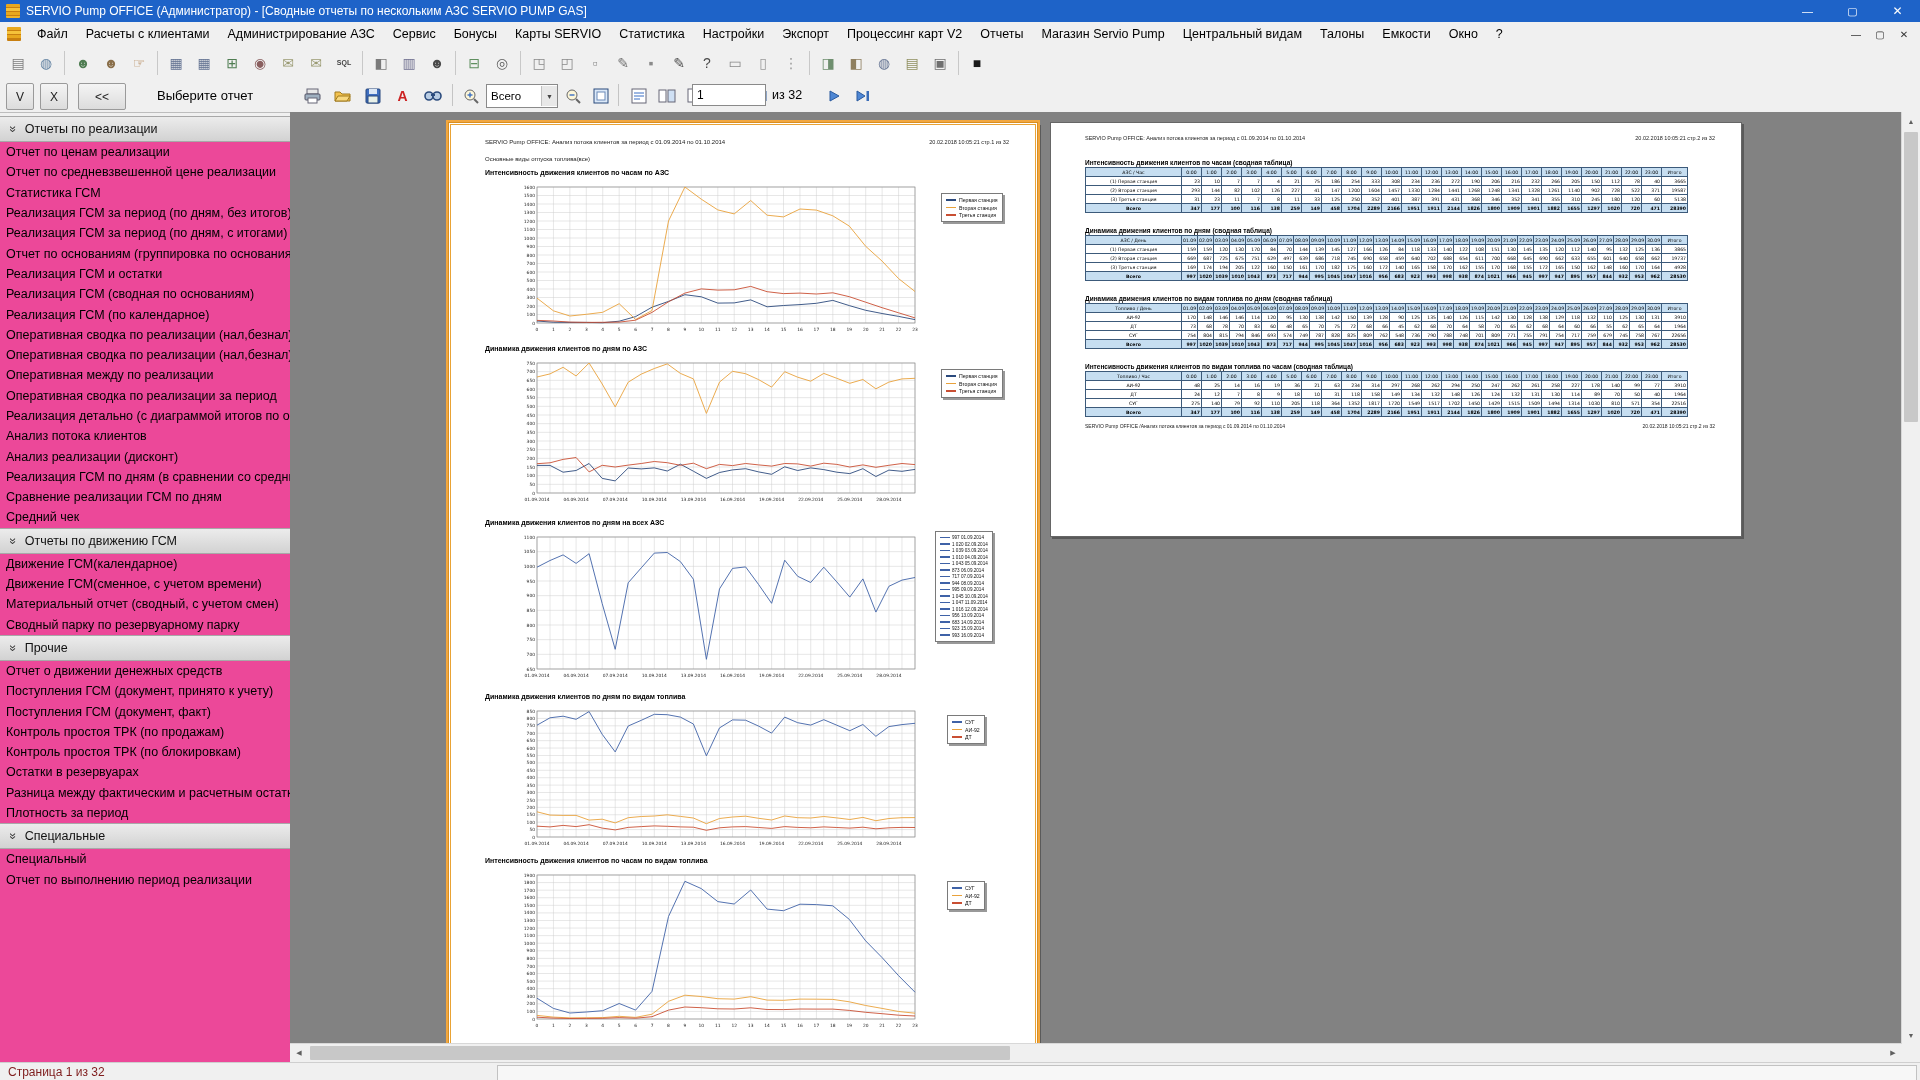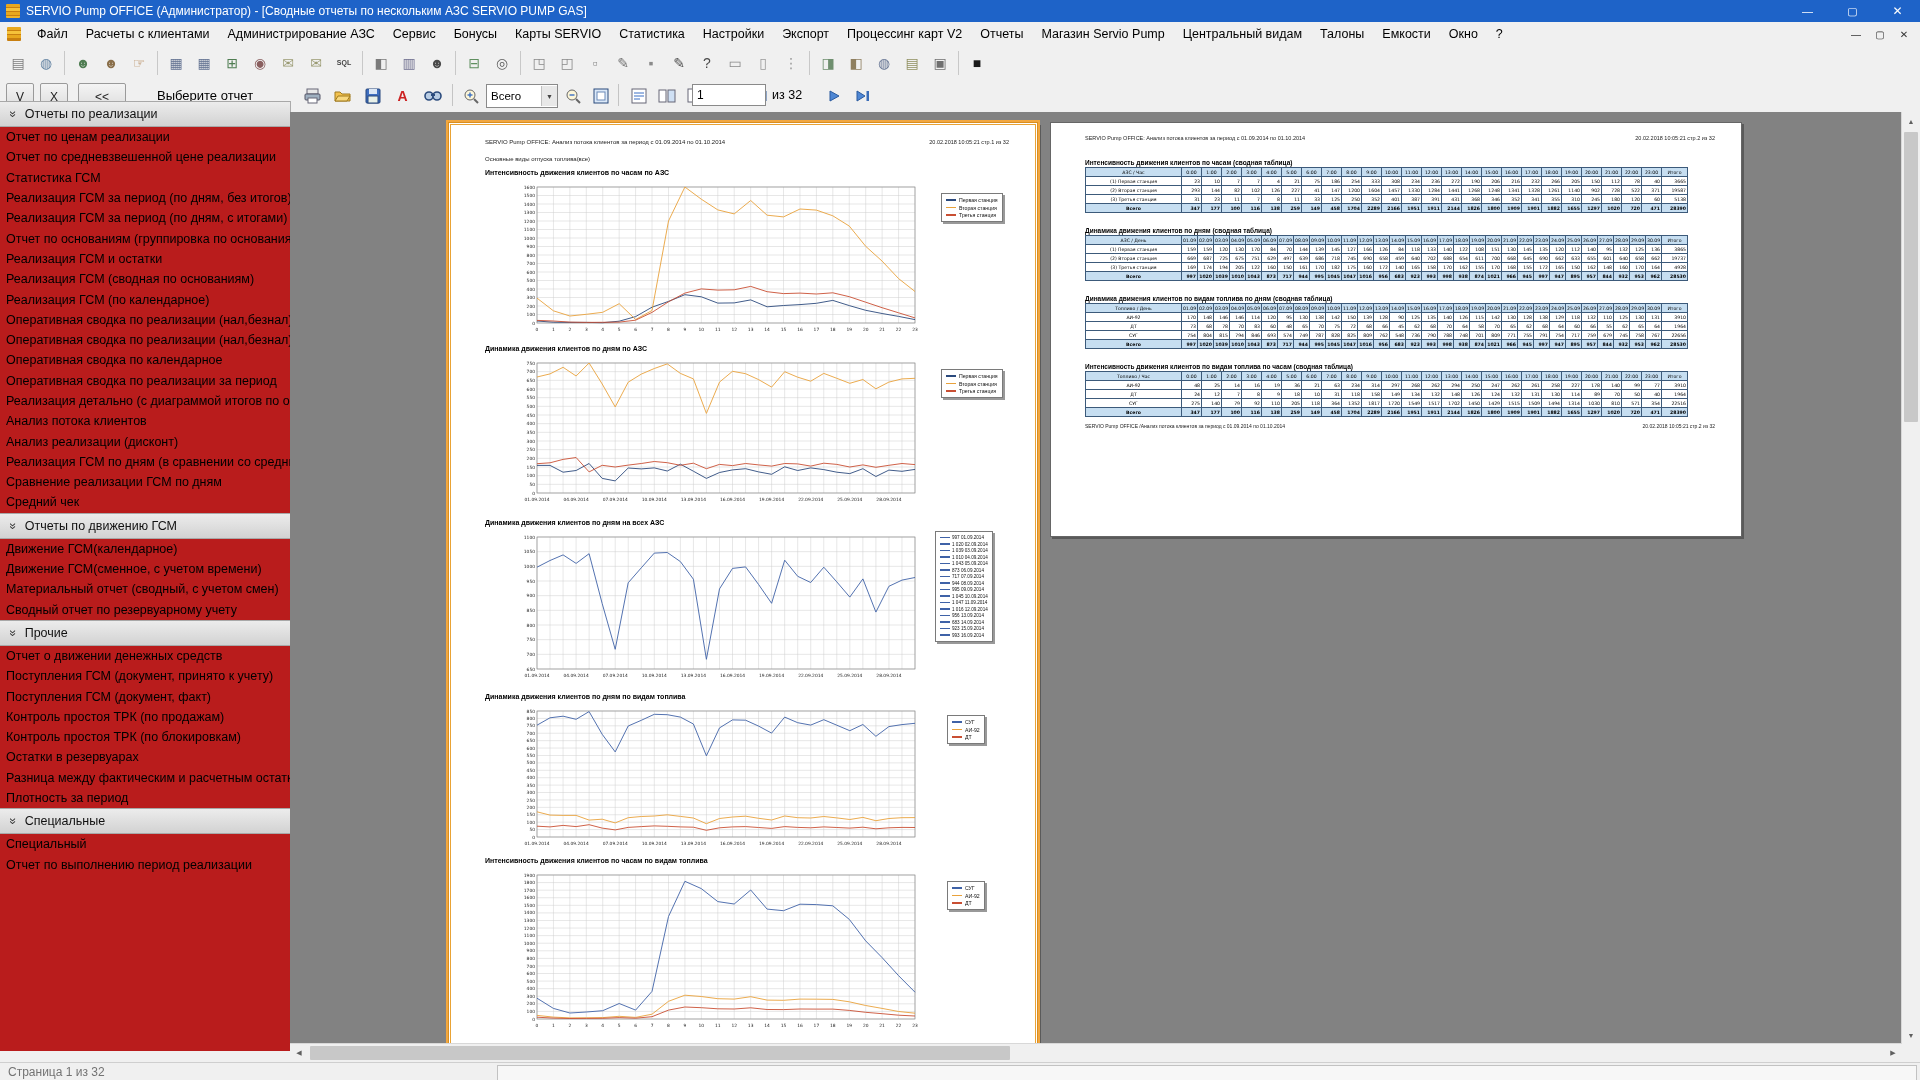--- a/index.html
+++ b/index.html
@@ -43,21 +43,21 @@
   .t2-sep{position:absolute;top:5px;width:1px;height:22px;background:#c4c4c4;}
   .combo{position:absolute;left:486px;top:5px;width:66px;height:22px;background:#fff;border:1px solid #8a8a8a;
          font-size:11.5px;display:flex;align-items:center;padding-left:4px;color:#000;}
   .combo .arr{margin-left:auto;width:15px;height:20px;background:#e8e8e8;display:flex;align-items:center;justify-content:center;
               font-size:7px;color:#444;border-left:1px solid #c0c0c0;}
   .page-input{position:absolute;left:692px;top:5px;width:64px;height:20px;border:1px solid #8a8a8a;font-size:12px;padding:0 4px;
               font-family:"Liberation Sans",sans-serif;}
   .pages-label{position:absolute;left:772px;top:9px;font-size:12.5px;}
 
   
-  .sidebar{position:absolute;left:0;top:101px;width:290px;height:950px;background:#b91c1c;border-right:1px solid #ababab;
+  .sidebar{position:absolute;left:0;top:116px;width:290px;height:950px;background:#ec4899;border-right:1px solid #ababab;
            overflow:hidden;}
   .side-header{height:24px;background:linear-gradient(#ececec,#d2d2d2);border-top:1px solid #a8a8a8;border-bottom:1px solid #a8a8a8;
                display:flex;align-items:center;font-size:12.5px;color:#111;}
   .side-header .chev{display:inline-block;transform:rotate(90deg);font-size:12px;margin:0 8px 0 10px;color:#333;}
   .side-item{height:20.3px;display:flex;align-items:center;font-size:12.5px;color:#000;padding-left:6px;
              white-space:nowrap;overflow:hidden;}
 
   
   .report-area{position:absolute;left:290px;top:112px;width:1630px;height:950px;background:#828282;overflow:hidden;}
   .page{position:absolute;background:#fff;}
@@ -91,21 +91,21 @@
   .p2foot{position:absolute;top:300px;font-size:5px;color:#222;}
 
   
   .vscroll{position:absolute;right:0;top:0;width:18px;height:932px;background:#f0f0f0;border-left:1px solid #d8d8d8;}
   .hscroll{position:absolute;left:0;bottom:0;width:1612px;height:18px;background:#f0f0f0;border-top:1px solid #d8d8d8;}
   .sc-arrow{position:absolute;width:18px;height:18px;display:flex;align-items:center;justify-content:center;
             font-size:7px;color:#5f5f5f;background:#f0f0f0;}
   .sc-thumb{position:absolute;background:#c8c8c8;border-radius:1px;}
   .sc-corner{position:absolute;right:0;bottom:0;width:18px;height:18px;background:#f0f0f0;}
   .statusbar{position:absolute;left:0;top:1062px;width:1920px;height:18px;background:#f0f0f0;border-top:1px solid #cfcfcf;
-             display:flex;align-items:center;font-size:12px;color:#737373;}
+             display:flex;align-items:center;font-size:12px;color:#7f1d1d;}
   .statusbar .txt{margin-left:8px;}
   .status-panel{position:absolute;left:497px;top:2px;width:1418px;height:14px;border:1px solid #c2c2c2;background:#f7f7f7;}
 </style>
 </head>
 <body>
 
 <div class="app">
 
   <div class="titlebar">
     <span class="app-icon"></span>
@@ -372,36 +372,36 @@
       <div class="side-item">Отчет по средневзвешенной цене реализации</div>
       <div class="side-item">Статистика ГСМ</div>
       <div class="side-item">Реализация ГСМ за период (по дням, без итогов)</div>
       <div class="side-item">Реализация ГСМ за период (по дням, с итогами)</div>
       <div class="side-item">Отчет по основаниям (группировка по основаниям)</div>
       <div class="side-item">Реализация ГСМ и остатки</div>
       <div class="side-item">Реализация ГСМ (сводная по основаниям)</div>
       <div class="side-item">Реализация ГСМ (по календарное)</div>
       <div class="side-item">Оперативная сводка по реализации (нал,безнал)</div>
       <div class="side-item">Оперативная сводка по реализации (нал,безнал)</div>
-      <div class="side-item">Оперативная сводка по календарное</div>
+      <div class="side-item">Оперативная между по реализации</div>
       <div class="side-item">Оперативная сводка по реализации за период</div>
       <div class="side-item">Реализация детально (с диаграммой итогов по основаниям)</div>
       <div class="side-item">Анализ потока клиентов</div>
       <div class="side-item">Анализ реализации (дисконт)</div>
       <div class="side-item">Реализация ГСМ по дням (в сравнении со средним)</div>
       <div class="side-item">Сравнение реализации ГСМ по дням</div>
       <div class="side-item">Средний чек</div>
       <div class="side-header">
         <span class="chev">»</span>
         <span>Отчеты по движению ГСМ</span>
       </div>
       <div class="side-item">Движение ГСМ(календарное)</div>
       <div class="side-item">Движение ГСМ(сменное, с учетом времени)</div>
       <div class="side-item">Материальный отчет (сводный, с учетом смен)</div>
-      <div class="side-item">Сводный отчет по резервуарному учету</div>
+      <div class="side-item">Сводный парку по резервуарному парку</div>
       <div class="side-header">
         <span class="chev">»</span>
         <span>Прочие</span>
       </div>
       <div class="side-item">Отчет о движении денежных средств</div>
       <div class="side-item">Поступления ГСМ (документ, принято к учету)</div>
       <div class="side-item">Поступления ГСМ (документ, факт)</div>
       <div class="side-item">Контроль простоя ТРК (по продажам)</div>
       <div class="side-item">Контроль простоя ТРК (по блокировкам)</div>
       <div class="side-item">Остатки в резервуарах</div>

